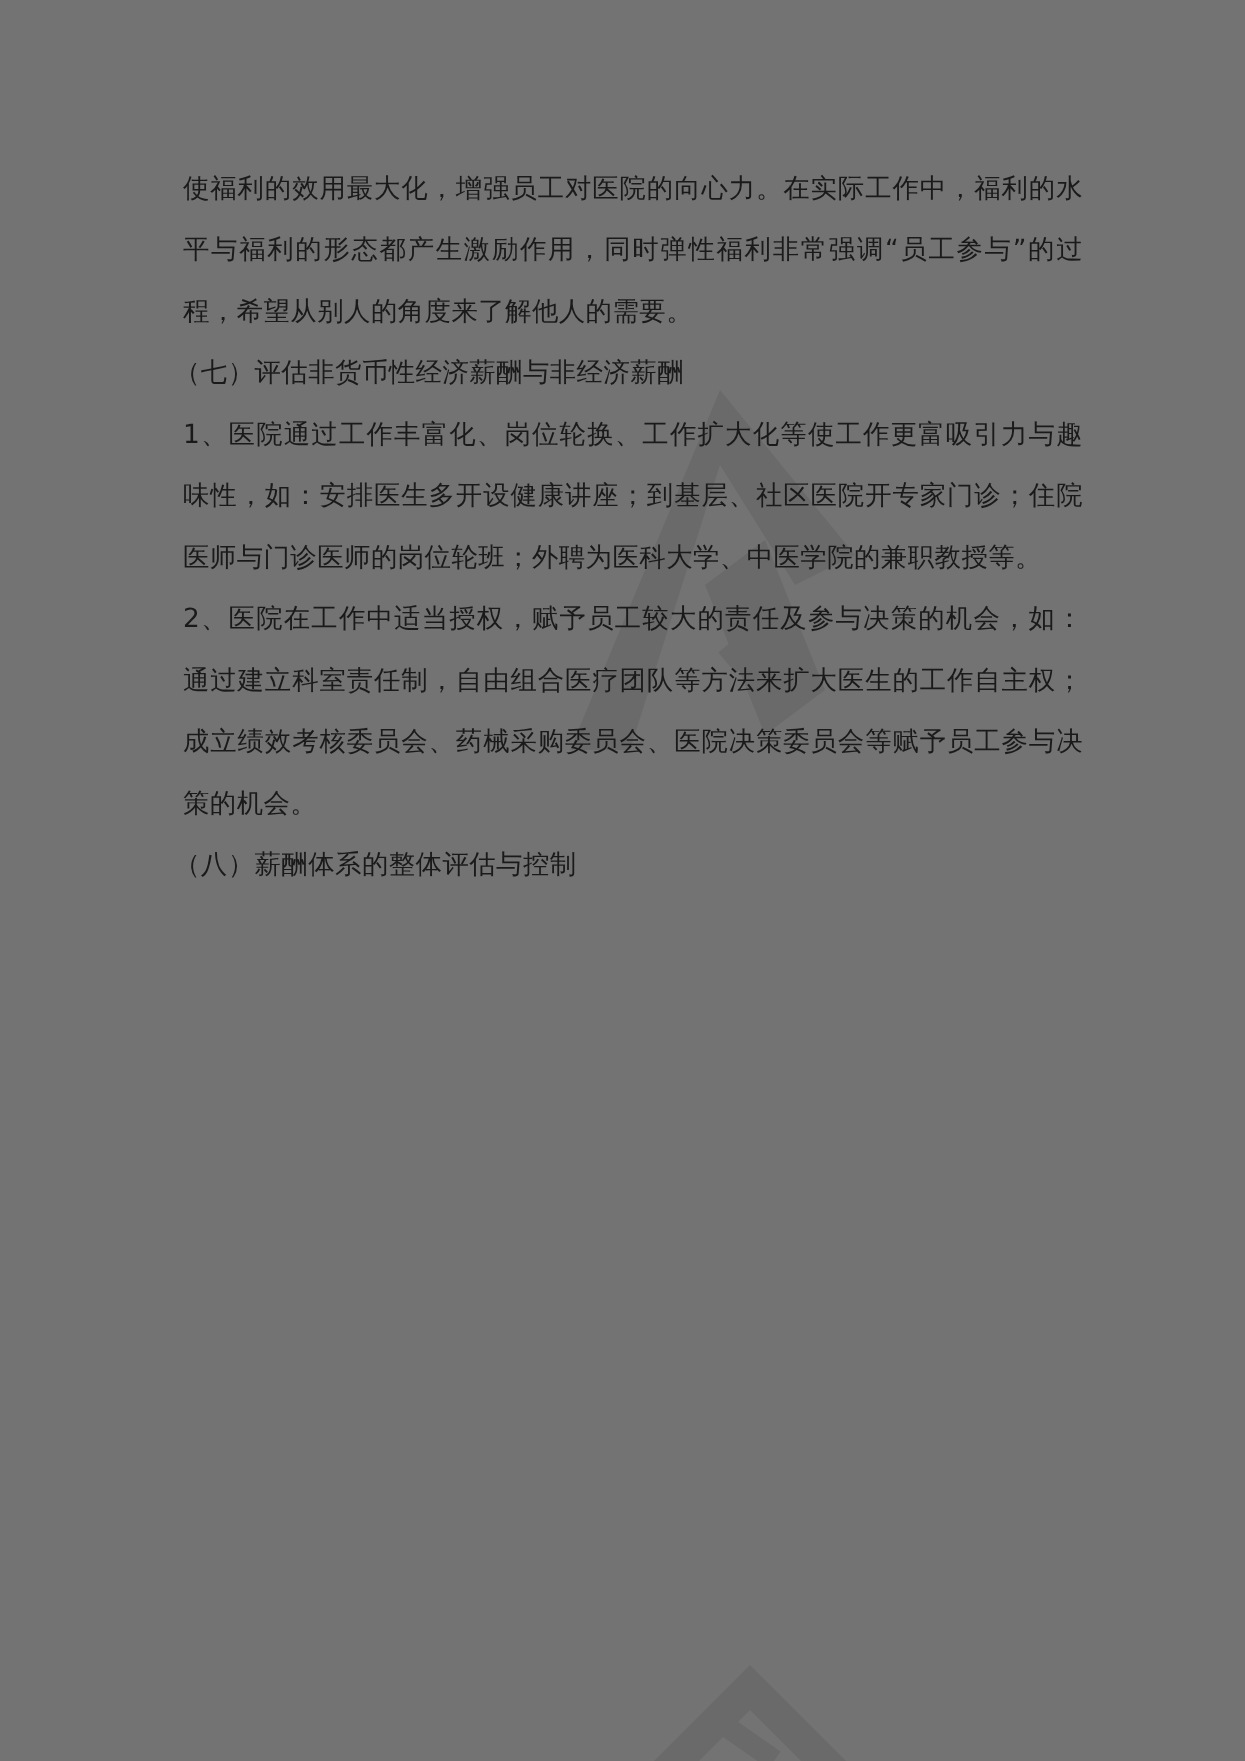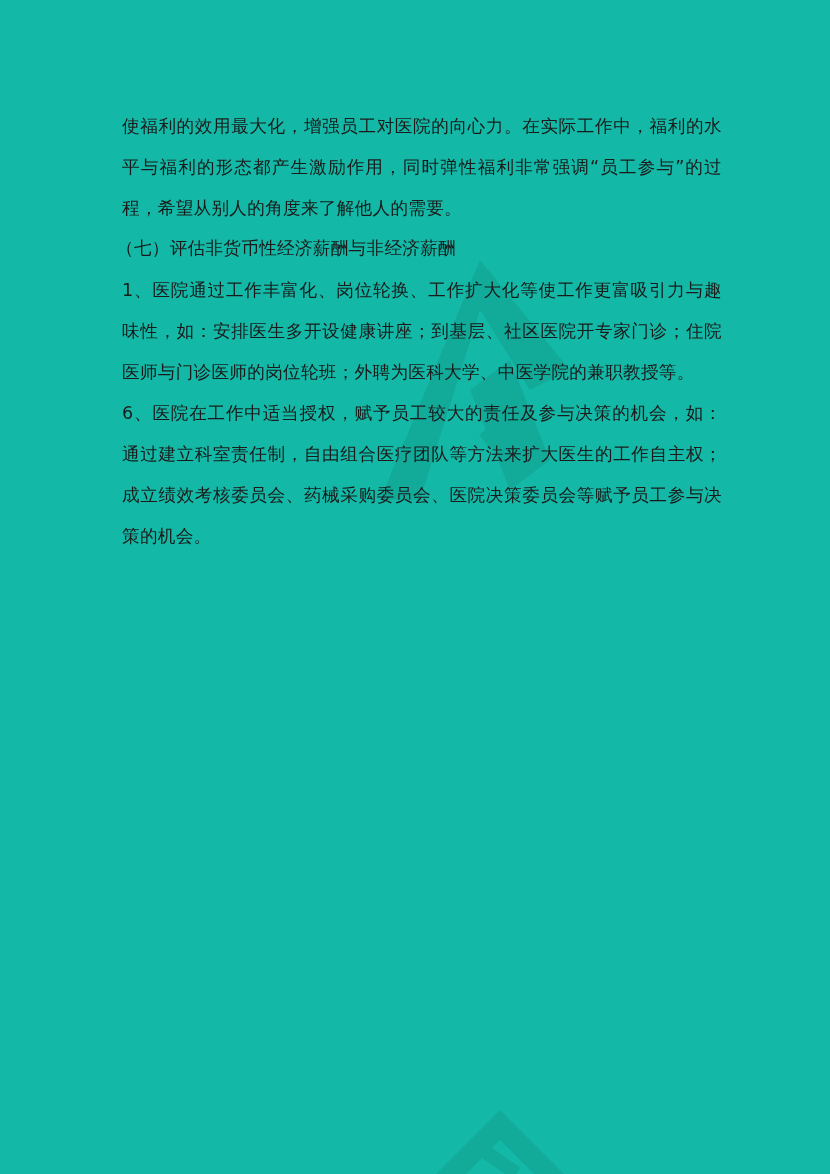--- a/index.html
+++ b/index.html
@@ -13,41 +13,40 @@
       position: relative;
       overflow: hidden;
       font-family: "DejaVu Sans", "Liberation Sans", sans-serif;
       color: #1a1a1a;
     }
     .page {
       position: absolute;
       left: 0; top: 0;
       width: 830px;
       height: 1174px;
-      background: #14b8a6;
+      background: #737373;
     }
     .content {
       position: absolute;
       left: 122px;
       top: 106px;
       width: 600px;
       font-size: 17.6px;
       line-height: 41px;
       letter-spacing: 0.3px;
     }
     .para {
       margin: 0;
       text-align: justify;
       text-align-last: left;
     }
     .heading {
       margin: 0;
       padding-left: 0;
       margin-left: -6px;
-      font-family: Liberation Mono, monospace;
     }
     .watermark {
       position: absolute;
       pointer-events: none;
       opacity: 0.07;
     }
     .wm1 { left: 360px; top: 240px; width: 230px; height: 270px; }
     .wm2 { left: 420px; top: 1110px; width: 160px; height: 80px; }
   </style>
 </head>
@@ -63,15 +62,16 @@
 
   <svg class="watermark wm2" viewBox="0 0 160 80">
     <polygon points="0,80 80,0 160,80 130,80 80,30 30,80" fill="#000"></polygon>
     <rect x="60" y="45" width="40" height="14" fill="#000" transform="rotate(35 80 52)"></rect>
   </svg>
 
   <div class="content">
     <p class="para">使福利的效用最大化，增强员工对医院的向心力。在实际工作中，福利的水平与福利的形态都产生激励作用，同时弹性福利非常强调“员工参与”的过程，希望从别人的角度来了解他人的需要。</p>
     <p class="heading">（七）评估非货币性经济薪酬与非经济薪酬</p>
     <p class="para">1、医院通过工作丰富化、岗位轮换、工作扩大化等使工作更富吸引力与趣味性，如：安排医生多开设健康讲座；到基层、社区医院开专家门诊；住院医师与门诊医师的岗位轮班；外聘为医科大学、中医学院的兼职教授等。</p>
-    <p class="para">6、医院在工作中适当授权，赋予员工较大的责任及参与决策的机会，如：通过建立科室责任制，自由组合医疗团队等方法来扩大医生的工作自主权；成立绩效考核委员会、药械采购委员会、医院决策委员会等赋予员工参与决策的机会。</p>
+    <p class="para">2、医院在工作中适当授权，赋予员工较大的责任及参与决策的机会，如：通过建立科室责任制，自由组合医疗团队等方法来扩大医生的工作自主权；成立绩效考核委员会、药械采购委员会、医院决策委员会等赋予员工参与决策的机会。</p>
+    <p class="heading">（八）薪酬体系的整体评估与控制</p>
   </div>
 </div>
 
 </body></html>

